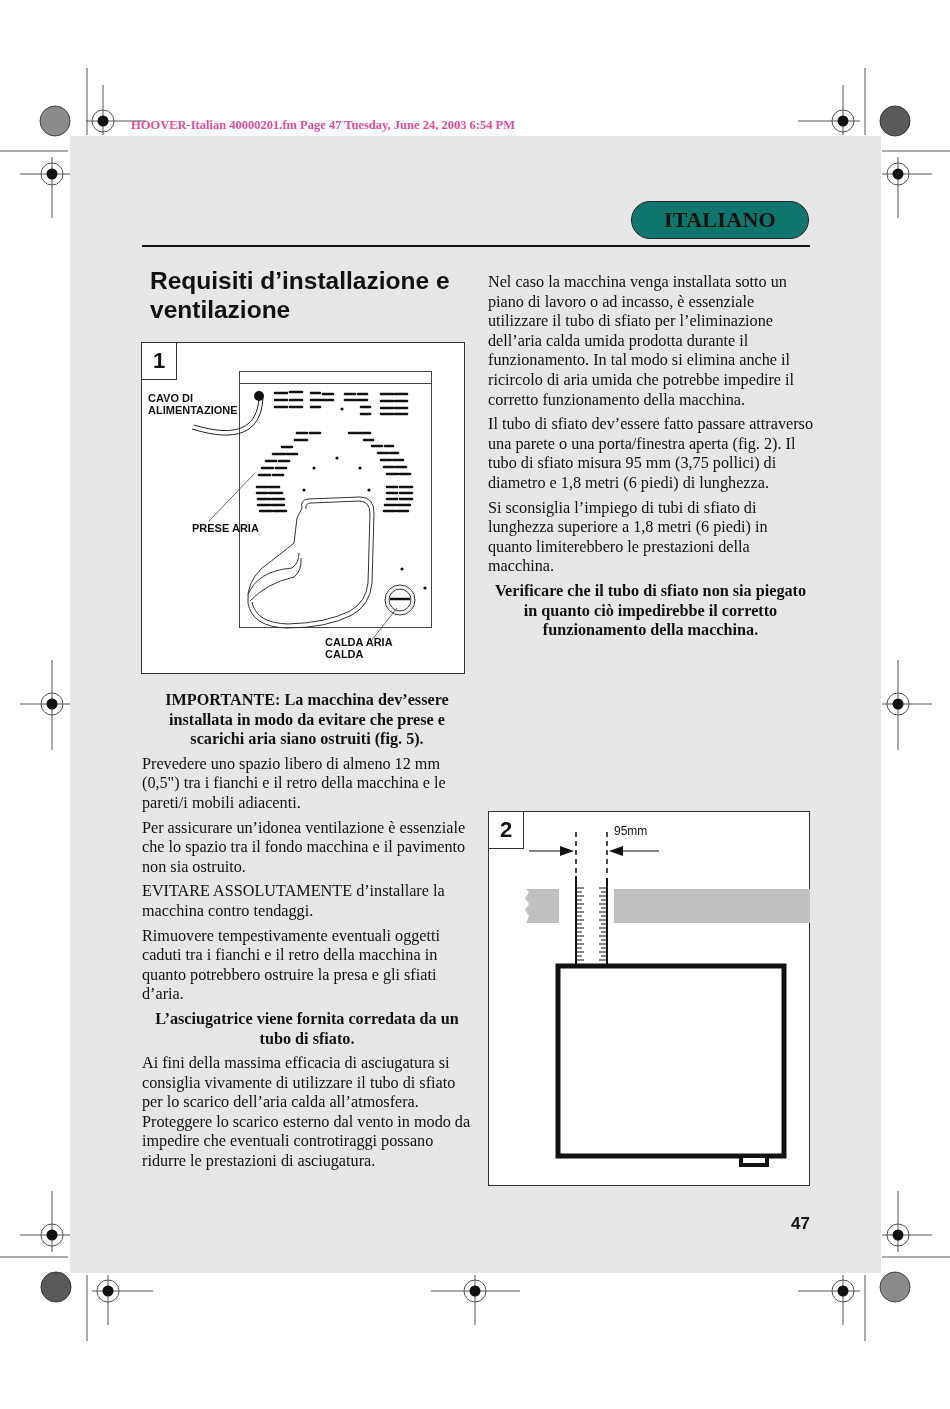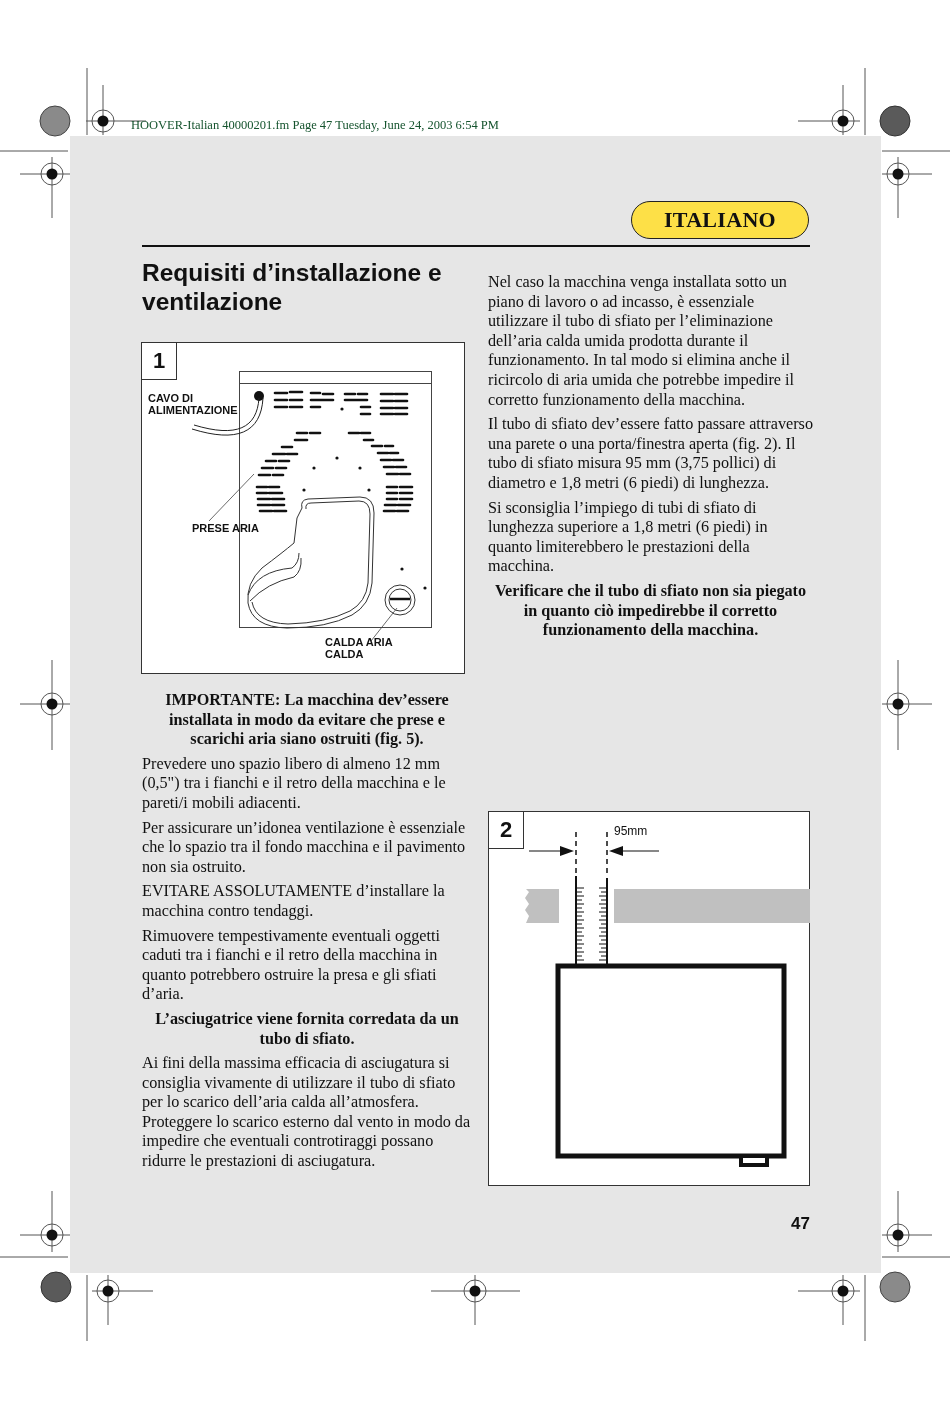--- a/index.html
+++ b/index.html
@@ -1,20 +1,20 @@
 <!DOCTYPE html>
 <html><head>
 <meta charset="utf-8">
 <style>
   html, body { margin:0; padding:0; }
   body { width:950px; height:1409px; position:relative; background:#ffffff; overflow:hidden; font-family:"Liberation Serif", serif; color:#111; }
   .abs { position:absolute; }
   .page { position:absolute; left:70px; top:136px; width:811px; height:1137px; background:#e6e6e6; }
-  .header-line { position:absolute; left:131px; top:118px; font-size:12.5px; font-family:"Liberation Serif", serif; color:#14532d; white-space:nowrap; }
-  .lang-badge { position:absolute; left:631px; top:201px; width:178px; height:38px; border:1.5px solid #222; border-radius:20px; background:#fde047; display:flex; align-items:center; justify-content:center; font-family:"Liberation Serif", serif; font-weight:bold; font-size:22px; letter-spacing:0.3px; box-sizing:border-box; }
+  .header-line { position:absolute; left:131px; top:118px; font-size:12.5px; font-family:"Liberation Serif", serif; color:#ec4899; white-space:nowrap;font-weight:bold; }
+  .lang-badge { position:absolute; left:631px; top:201px; width:178px; height:38px; border:1.5px solid #222; border-radius:20px; background:#0f766e; display:flex; align-items:center; justify-content:center; font-family:"Liberation Serif", serif; font-weight:bold; font-size:22px; letter-spacing:0.3px; box-sizing:border-box; }
   .rule { position:absolute; left:142px; top:245px; width:668px; height:2px; background:#111; }
   .title { position:absolute; left:142px; top:258px; width:330px; font-family:"Liberation Sans", sans-serif; font-weight:bold; font-size:24.5px; line-height:29px; color:#111; }
   .col-text { position:absolute; font-size:16.2px; line-height:19.6px; font-family:"Liberation Serif", serif; }
   .col-text p { margin:0 0 5px 0; }
   .col-text p.b { font-weight:bold;text-align:center; }
   .fig { position:absolute; background:#fff; border:1px solid #333; box-sizing:border-box; }
   .fig-num { position:absolute; left:-1px; top:-1px; width:36px; height:38px; border:1px solid #333; background:#fff; font-family:"Liberation Sans", sans-serif; font-weight:bold; font-size:22px; display:flex; align-items:center; justify-content:center; box-sizing:border-box; }
   .fig-label { position:absolute; font-family:"Liberation Sans", sans-serif; font-weight:bold; font-size:11px; line-height:12px; color:#111; white-space:nowrap; }
   .page-num { position:absolute; left:791px; top:1214px; font-family:"Liberation Sans", sans-serif; font-weight:bold; font-size:17px; }
   svg { display:block; }
@@ -92,21 +92,21 @@
   <circle cx="895" cy="1287" r="15" fill="#8a8a8a" stroke="#444" stroke-width="1"></circle>
 </svg>
 
 <div class="header-line">HOOVER-Italian 40000201.fm  Page 47  Tuesday, June 24, 2003  6:54 PM</div>
 
 <div class="page"></div>
 
 <div class="lang-badge">ITALIANO</div>
 <div class="rule"></div>
 
-<h1 class="title" style="margin:0">Requisiti d’installazione e ventilazione</h1>
+<h1 class="title" style="margin:8px">Requisiti d’installazione e ventilazione</h1>
 
 <div class="fig" style="left:141px;top:342px;width:324px;height:332px;">
   <div class="fig-num">1</div>
   <svg class="abs" style="left:0;top:0" width="324" height="332">
 
     <rect x="97.5" y="28.5" width="192" height="256" fill="#fff" stroke="#444" stroke-width="1"></rect>
     <line x1="97.5" y1="40.5" x2="289.5" y2="40.5" stroke="#444" stroke-width="1"></line>
 
     <circle cx="117" cy="53" r="5" fill="#111"></circle>
     <path d="M117 55 C 115 85, 95 95, 52 82" stroke="#222" stroke-width="1" fill="none"></path>

